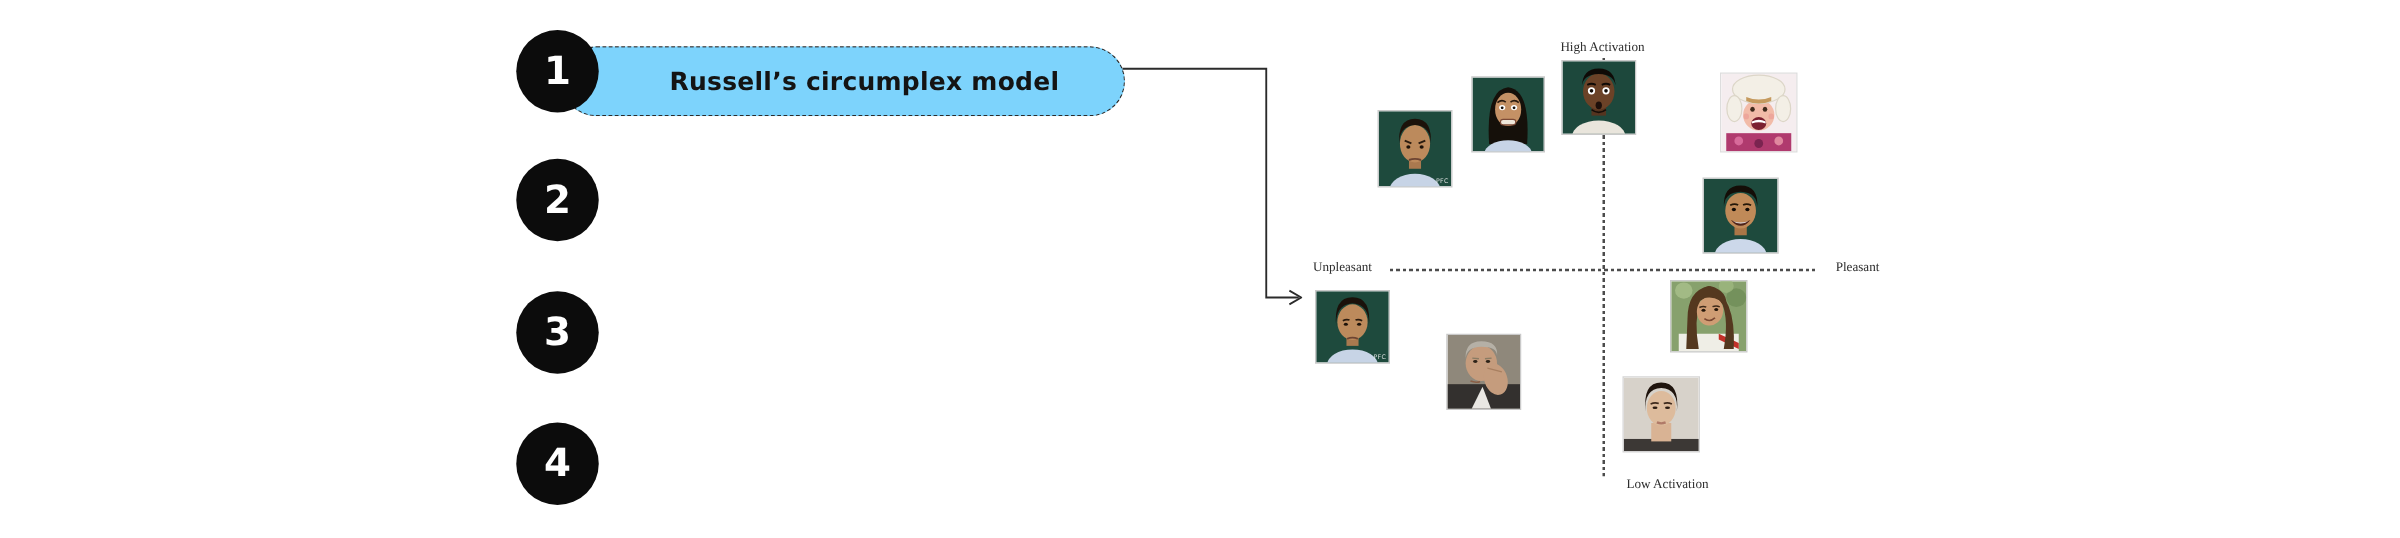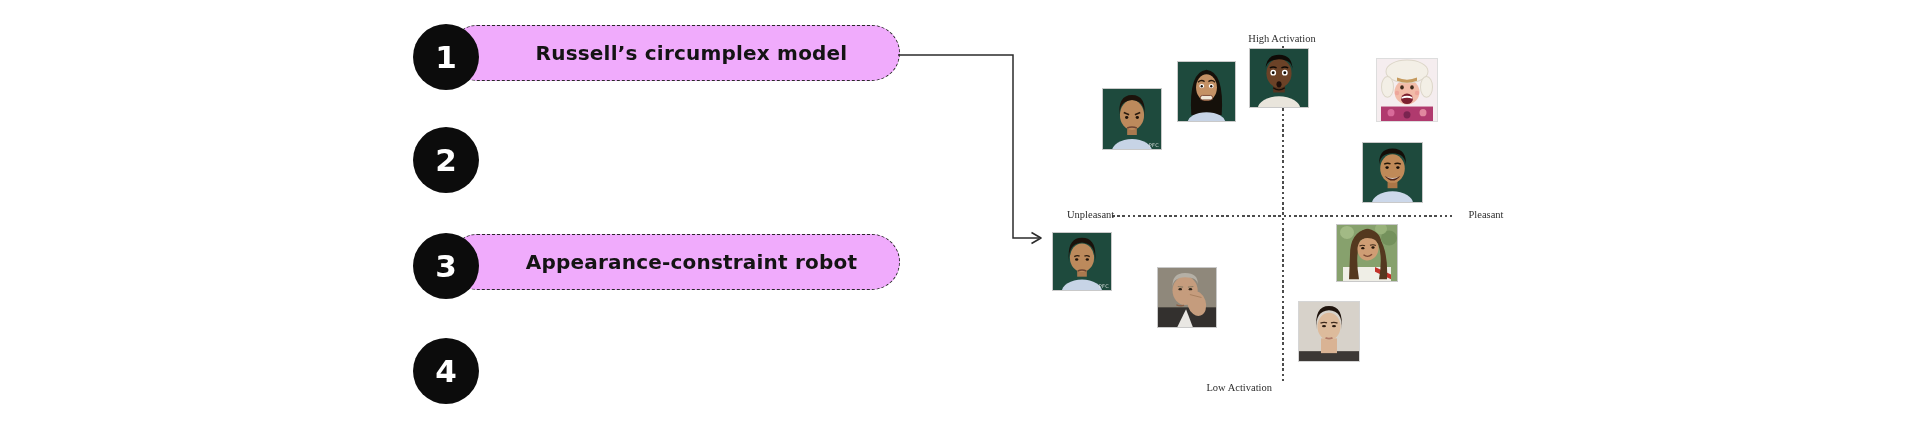--- a/index.html
+++ b/index.html
@@ -1,21 +1,21 @@
 <!DOCTYPE html>
 <html><head>
 <meta charset="utf-8">
 <style>
   html,body{margin:0;padding:0;background:#fff;}
   .canvas{position:relative;width:1920px;height:430px;background:#fff;overflow:hidden;
           font-family:"DejaVu Sans","Liberation Sans",sans-serif;}
   
   .agenda-item{position:absolute;left:413px;width:487px;height:64px;}
-  .pill{position:absolute;left:36px;right:0;top:0;height:54px;border:1.5px dashed #2b2b2b;
-        border-radius:28px;background:#f0abfc;display:flex;align-items:center;justify-content:center;}
+  .pill{position:absolute;left:36px;right:0;top:12px;height:54px;border:1.5px dashed #2b2b2b;
+        border-radius:28px;background:#7dd3fc;display:flex;align-items:center;justify-content:center;}
   .pill-label{font-size:20px;font-weight:700;color:#141414;letter-spacing:.2px;padding-left:34px;}
   .badge{position:absolute;left:0;top:-1px;width:66px;height:66px;border-radius:50%;
          background:#0c0c0c;display:flex;align-items:center;justify-content:center;z-index:2;}
   .badge-num{color:#fff;font-size:31px;font-weight:700;line-height:1;}
   
   .connector{position:absolute;left:897px;top:47px;width:150px;height:200px;}
   
   .axis-label{position:absolute;font-family:Liberation Serif, serif;
               font-size:10.5px;color:#2e2e2e;line-height:12px;}
   .axis-h{position:absolute;left:1112px;top:215px;width:340px;height:1.6px;
@@ -42,44 +42,41 @@
     </div>
   </div>
 
   <div class="agenda-item" style="top:128px">
     <div class="badge">
       <span class="badge-num">2</span>
     </div>
   </div>
 
   <div class="agenda-item" style="top:234px">
-    <div class="pill">
-      <span class="pill-label">Appearance-constraint robot</span>
-    </div>
     <div class="badge">
       <span class="badge-num">3</span>
     </div>
   </div>
 
   <div class="agenda-item" style="top:339px">
     <div class="badge">
       <span class="badge-num">4</span>
     </div>
   </div>
 
   <svg class="connector" viewBox="0 0 150 200">
     <path d="M1,8 H116 V191 H142" stroke="#2b2b2b" stroke-width="1.5" fill="none"></path>
     <path d="M134.5,185.5 L144,191 L134.5,196.5" stroke="#2b2b2b" stroke-width="1.5" fill="none" stroke-linejoin="round"></path>
   </svg>
 
   <div class="axis-h"></div>
   <div class="axis-v"></div>
   <div class="axis-label" style="left:1230px;top:33px;width:104px;text-align:center">High Activation</div>
-  <div class="axis-label" style="left:1168px;top:382px;width:104px;text-align:right">Low Activation</div>
-  <div class="axis-label" style="left:1067px;top:209px;width:68px;text-align:left">Unpleasant</div>
+  <div class="axis-label" style="left:1282px;top:382px;width:104px;text-align:center">Low Activation</div>
+  <div class="axis-label" style="left:1040px;top:209px;width:68px;text-align:center">Unpleasant</div>
   <div class="axis-label" style="left:1456px;top:209px;width:60px;text-align:center">Pleasant</div>
 
   <div class="face" style="left:1102px;top:88px;width:60px;height:62px">
     <svg viewBox="0 0 60 60" preserveAspectRatio="none">
       <rect width="60" height="60" fill="#1e4a3d"></rect>
       <ellipse cx="30" cy="63" rx="21" ry="13" fill="#c7d4e6"></ellipse>
       <rect x="25" y="35" width="10" height="11" fill="#a9794f"></rect>
       <ellipse cx="30" cy="26" rx="12.5" ry="15" fill="#bc8a5c"></ellipse>
       <path d="M17,28 Q15,6 30,6 Q45,6 43,28 Q44,12 30,11 Q16,12 17,28 Z" fill="#1c120a"></path>
       <path d="M21.5,23.5 L27,25.7" stroke="#2b1c10" stroke-width="1.6"></path>

